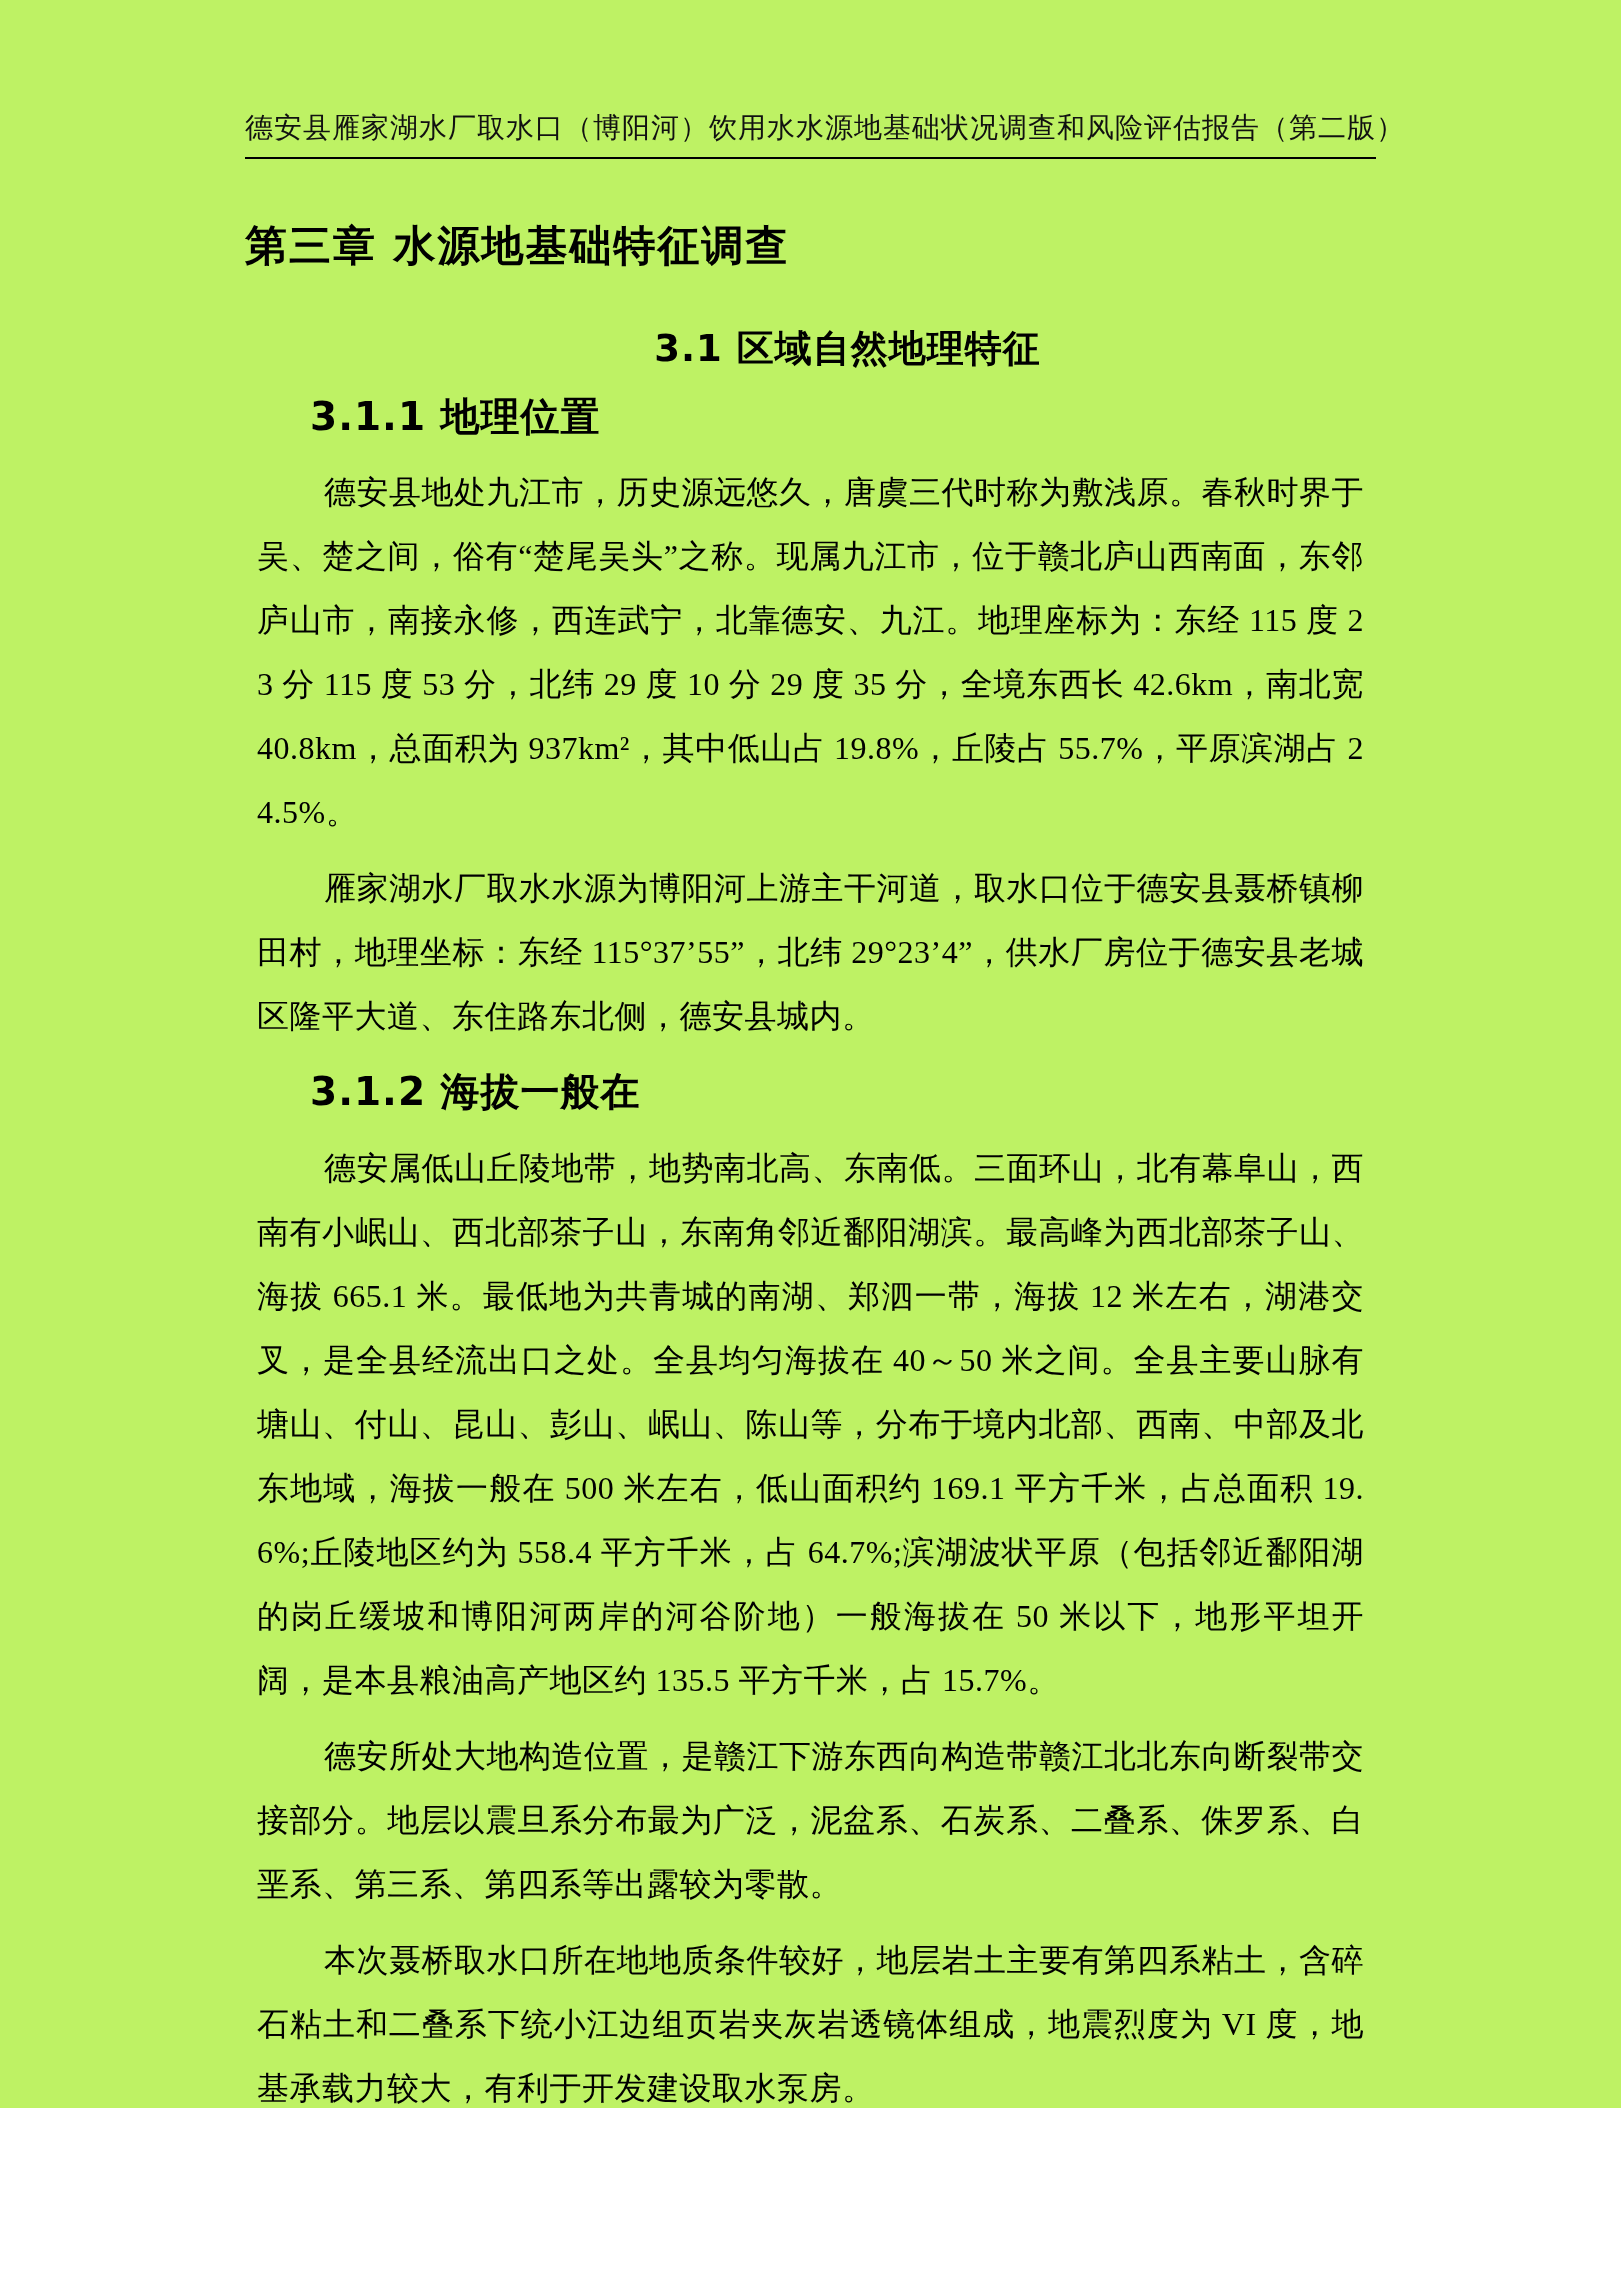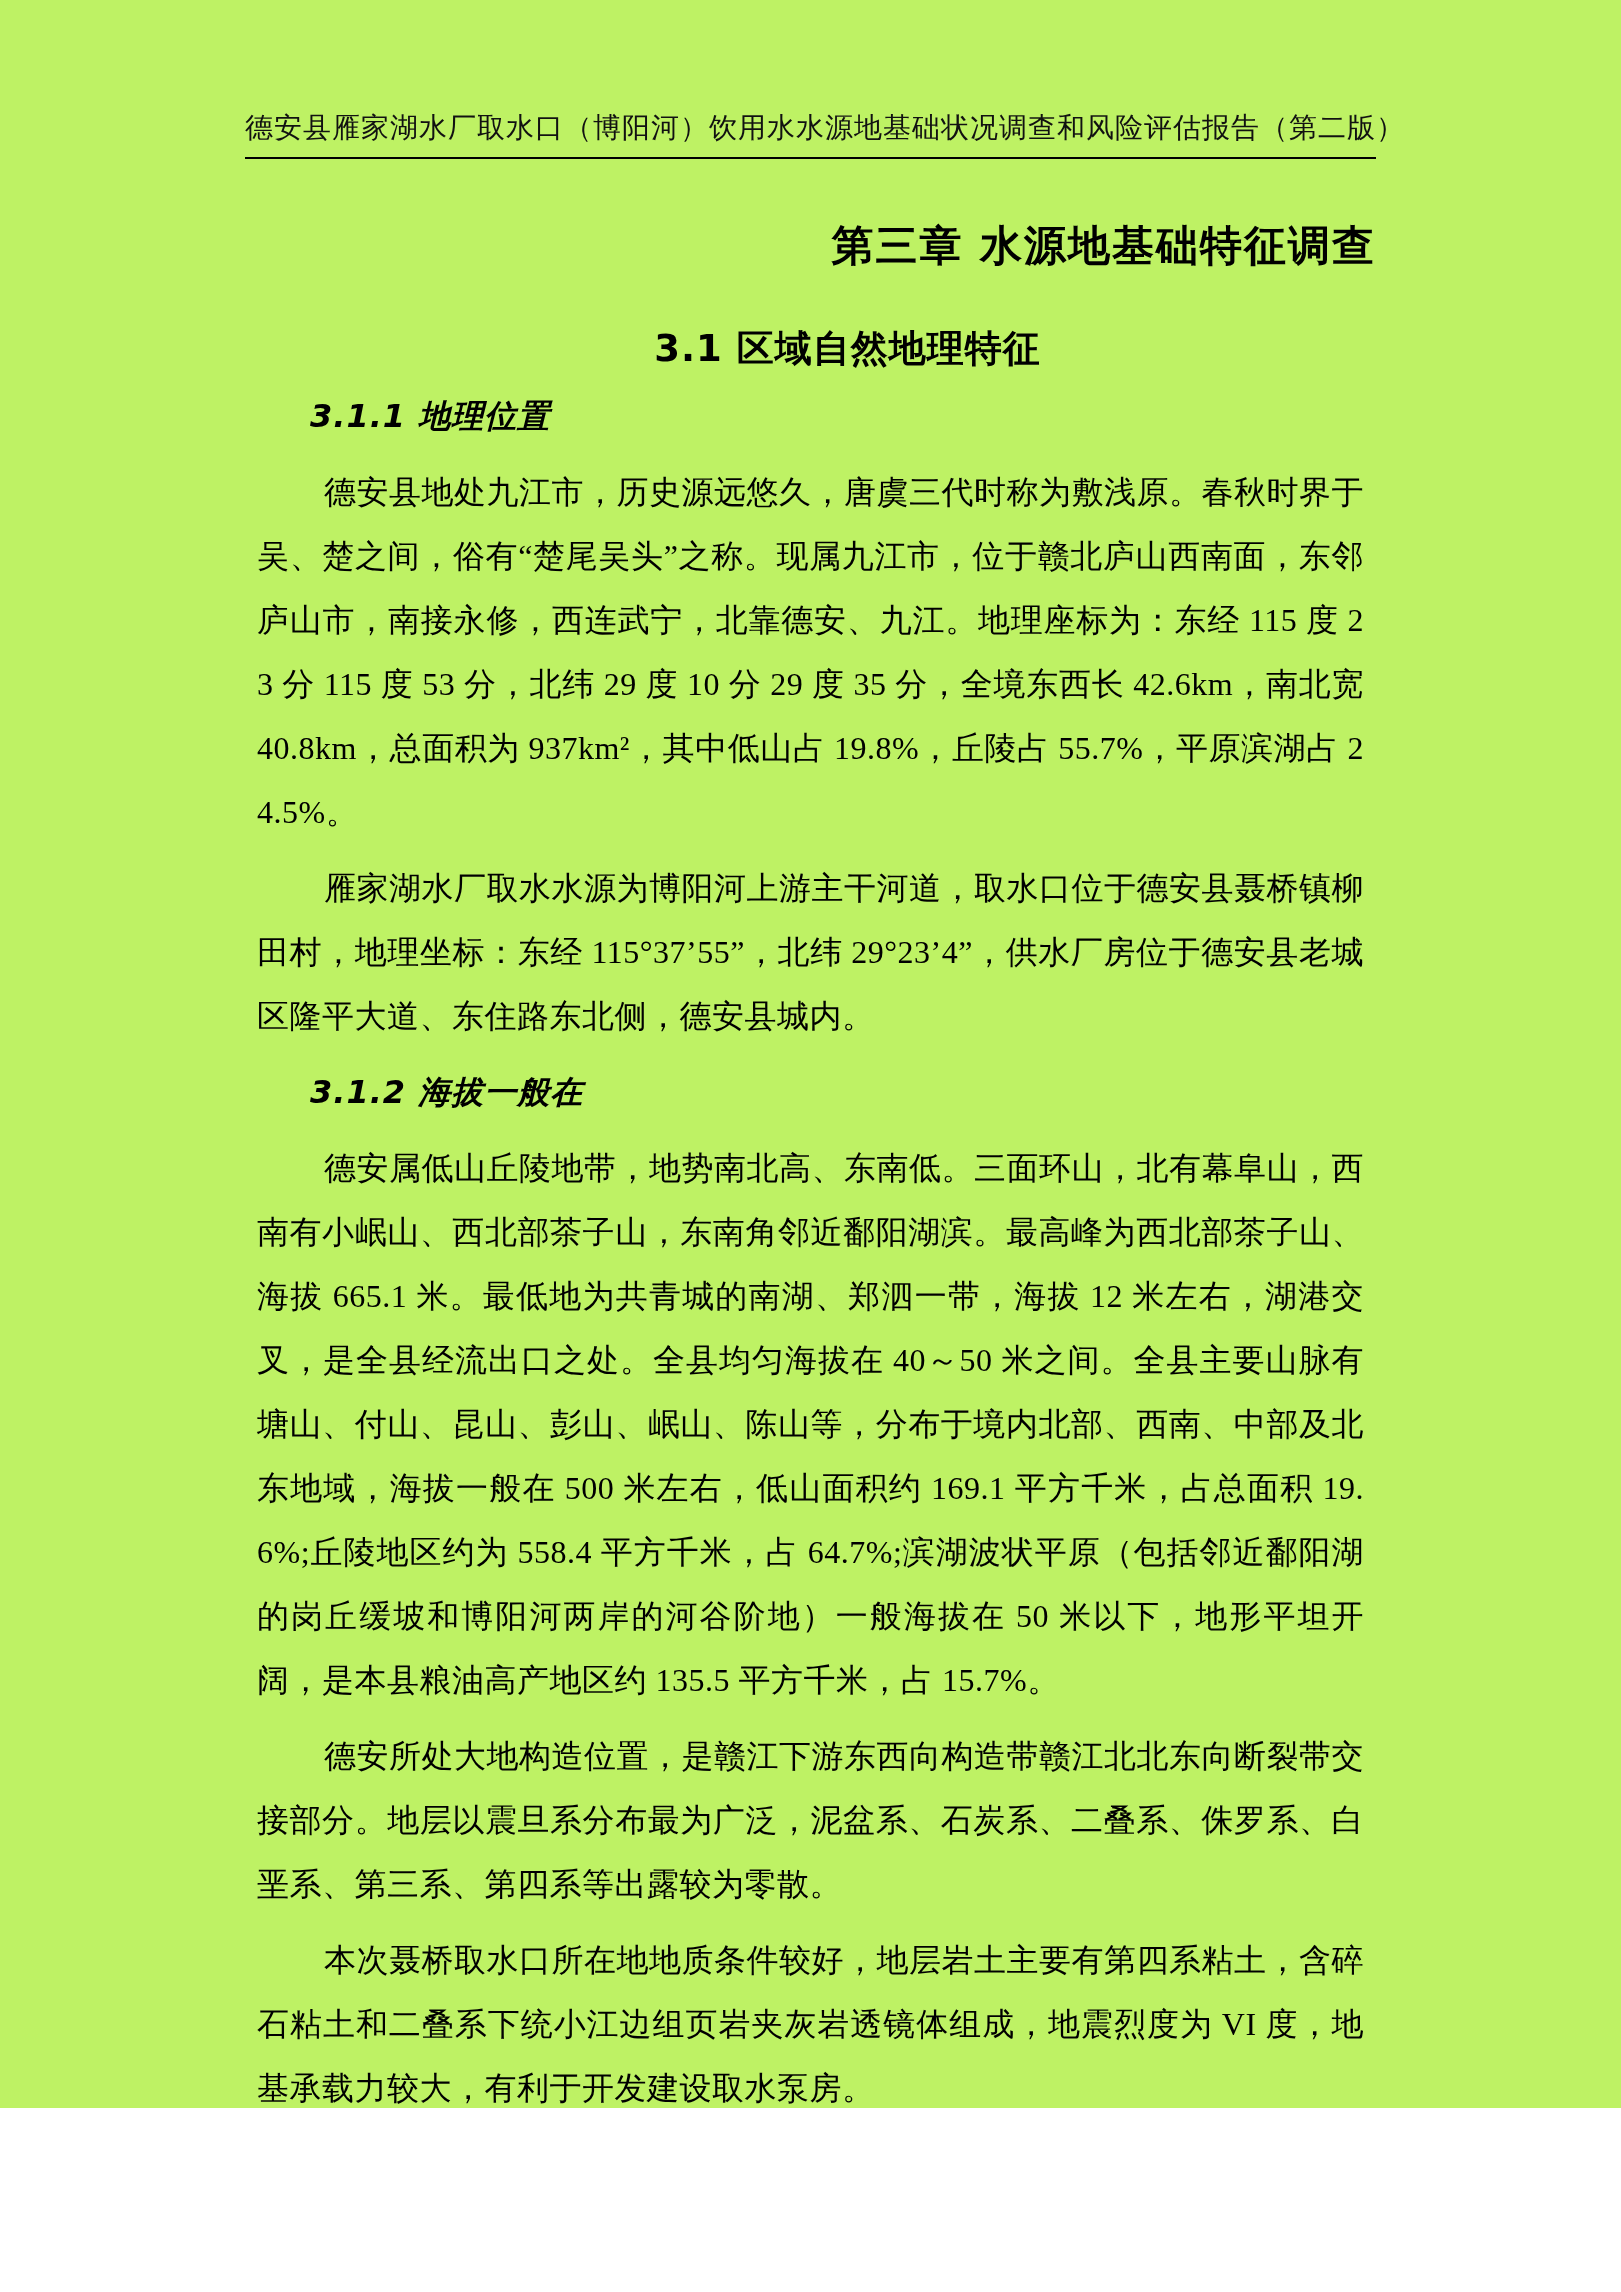--- a/index.html
+++ b/index.html
@@ -23,40 +23,39 @@
     color: #111111;
     border-bottom: 2.9px solid #000000;
     white-space: nowrap;
   }
   h1.chapter-title {
     margin: 55px 0 0 0;
     font-family: "DejaVu Sans", "Liberation Sans", sans-serif;
     font-size: 42px;
     font-weight: bold;
     line-height: 63px;
-    text-align: right;
+    text-align: left;
     letter-spacing: 2px;
   }
   h2.section-heading {
     margin: 43px 0 0 74px;
     font-size: 37px;
     font-weight: bold;
     line-height: 57px;
     font-family: "DejaVu Sans", "Liberation Sans", sans-serif;
     letter-spacing: 1px;
     text-align: center;
   }
   h3.sub-heading {
     margin: 7.8px 0 0 65px;
-    font-size: 32px;
+    font-size: 39px;
     font-weight: bold;
     line-height: 63px;
     font-family: "DejaVu Sans", "Liberation Sans", sans-serif;
     letter-spacing: 1px;
-    font-style: italic;
   }
   h3.sub-heading.in-flow { margin-top: 0; line-height: 64px; }
   p.body-para {
     margin: 12px;
     font-size: 32px;
     line-height: 64px;
     text-align: justify;
     text-indent: 67px;
     word-break: break-all;
     letter-spacing: 0.5px;

